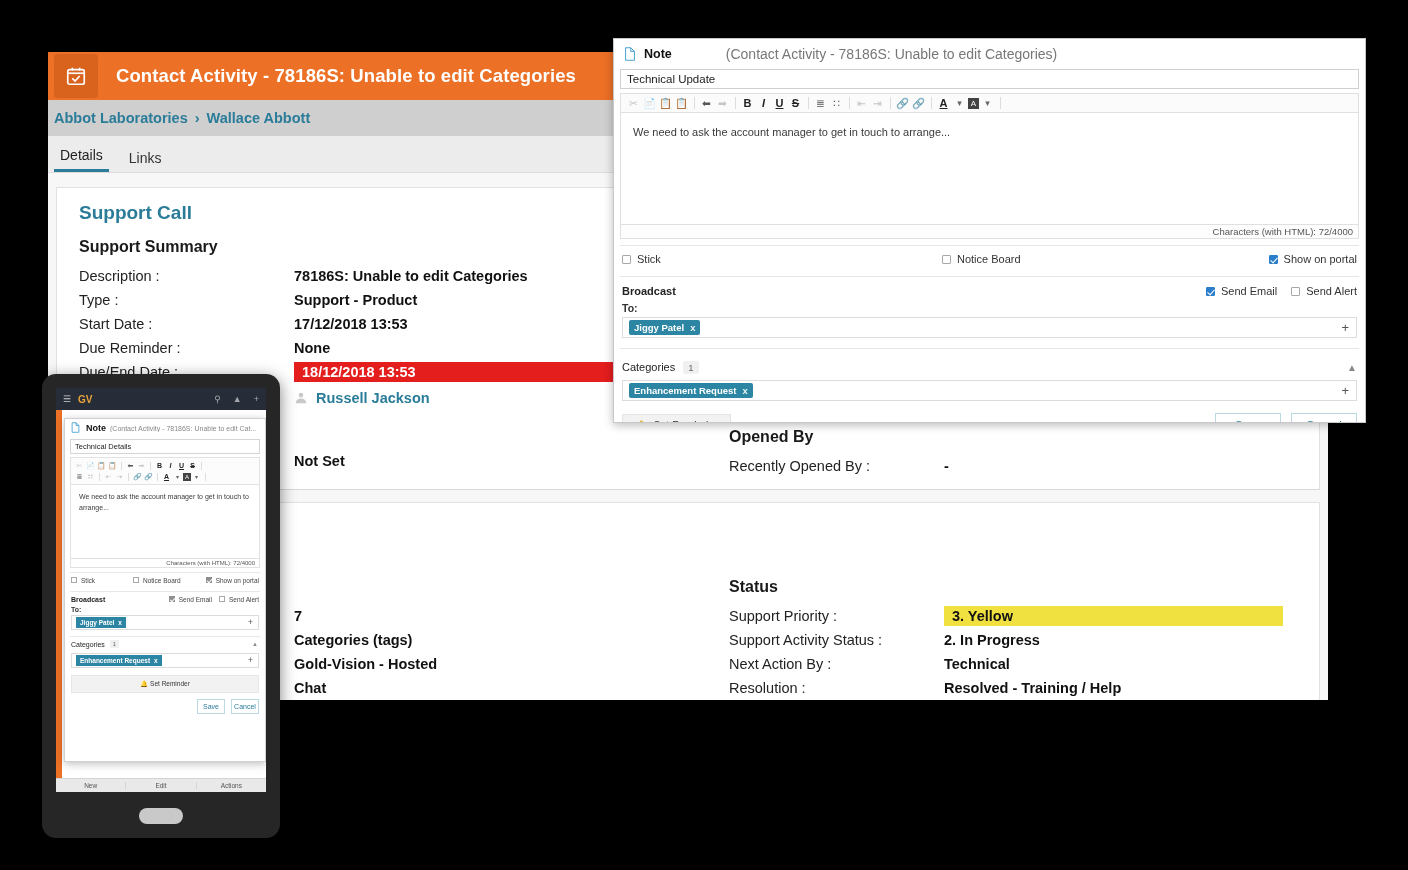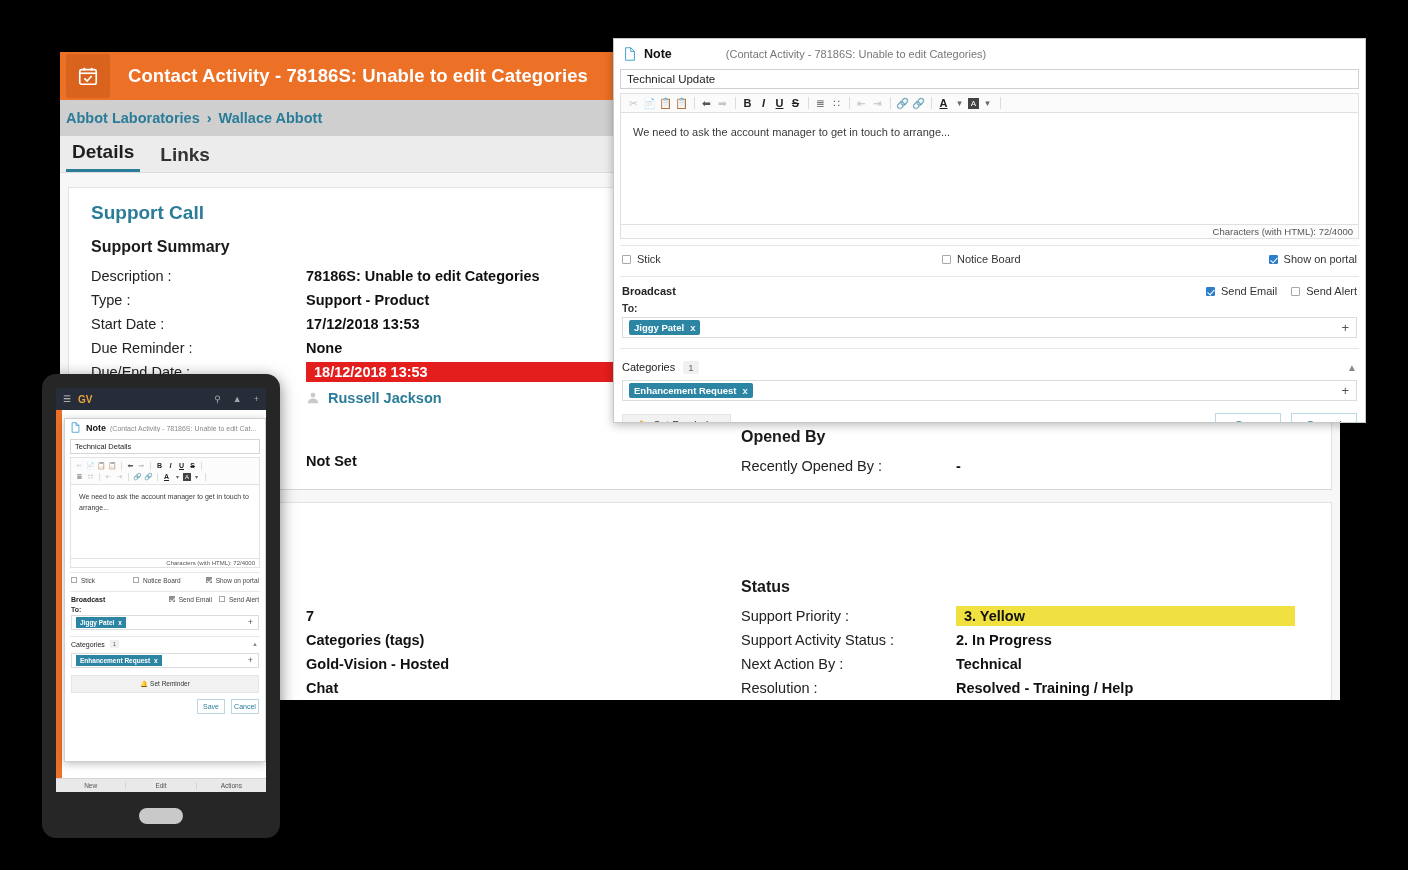--- a/index.html
+++ b/index.html
@@ -6,21 +6,21 @@
   html, body {
     width: 1408px; height: 870px;
     background: #000;
     font-family: "Liberation Sans", sans-serif;
     overflow: hidden;
   }
   #stage { position: relative; width: 1408px; height: 870px; background:#000; }
 
   
   #desktop-window {
-    position: absolute; left: 60px; top: 52px;
+    position: absolute; left: 48px; top: 52px;
     width: 1280px; height: 648px;
     background: #3b82f6;
     overflow: hidden;
   }
   .dw-header {
     height: 48px; background: #ec7026; display: flex; align-items: center;
     padding-left: 0;
   }
   .dw-logo {
     width: 44px; height: 44px; margin-left: 6px; background: #d9621d;
@@ -34,21 +34,21 @@
     height: 36px; background: #cfcfcf; display:flex; align-items:center;
     padding-left: 6px; font-size: 14.5px; font-weight: 600;
   }
   .dw-breadcrumb a { color:#2a7c99; text-decoration: none; }
   .dw-breadcrumb .sep { color:#2a7c99; margin: 0 7px; font-weight: 700; }
   .dw-tabs {
     height: 37px; background: #ececec; display:flex; align-items:flex-end;
     padding-left: 6px; border-bottom: 1px solid #dcdcdc;
   }
   .dw-tab {
-    font-size: 19px; font-weight: 700; color:#333; padding: 0 6px 6px 6px;
+    font-size: 14px; font-weight: 400; color:#333; padding: 0 6px 6px 6px;
     margin-right: 14px; cursor: pointer;
   }
   .dw-tab.active { color:#1f1f1f; border-bottom: 3px solid #2a7c99; }
 
   .dw-body { background:#f7f7f7; padding: 14px 8px 0 8px; height: 527px; }
 
   .card {
     background:#fff; border:1px solid #e2e2e2; border-bottom:1px solid #d8d8d8;
     margin-bottom: 12px; padding: 14px 22px 16px 22px; position: relative;
   }
@@ -73,21 +73,21 @@
   
   #note-dialog {
     position:absolute; left:613px; top:38px; width: 753px; height: 385px;
     background:#fff; border:1px solid #c8c8c8;
     box-shadow: 0 2px 9px rgba(0,0,0,.28);
     font-size: 11px; color:#333; overflow:hidden;
   }
   .nd-titlebar { height: 30px; display:flex; align-items:center; padding: 0 10px; }
   .nd-doc-ico { width:12px; height:14px; margin-right:8px; }
   .nd-title { font-size: 12.5px; font-weight: 700; color:#111; }
-  .nd-sub { font-size: 11px; color:#777; margin-left:6px;padding-left:48px; }
+  .nd-sub { font-size: 14px; color:#777; margin-left:6px;padding-left:48px; }
   .nd-subject {
     margin: 0 6px; height: 20px; border:1px solid #d0d0d0; background:#fff;
     display:flex; align-items:center; padding: 0 6px; font-size: 11.5px; color:#222;
   }
   .nd-toolbar {
     margin: 4px 6px 0 6px; height: 20px; border:1px solid #e0e0e0;
     background:#fbfbfb; display:flex; align-items:center; padding: 0 5px; gap:0;
   }
   .tb-btn {
     width:15px; height:15px; display:flex; align-items:center; justify-content:center;

